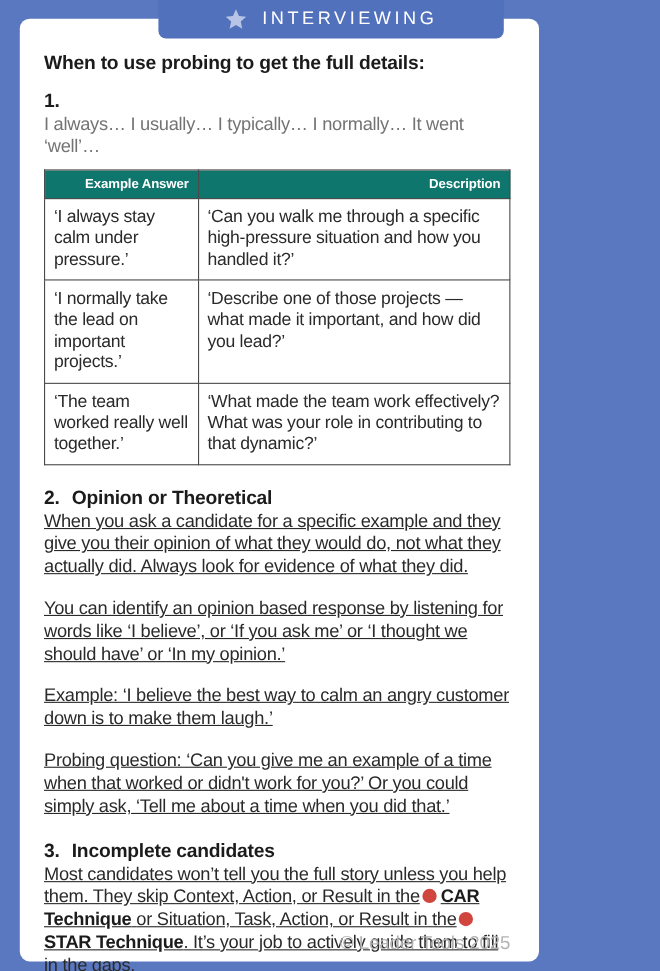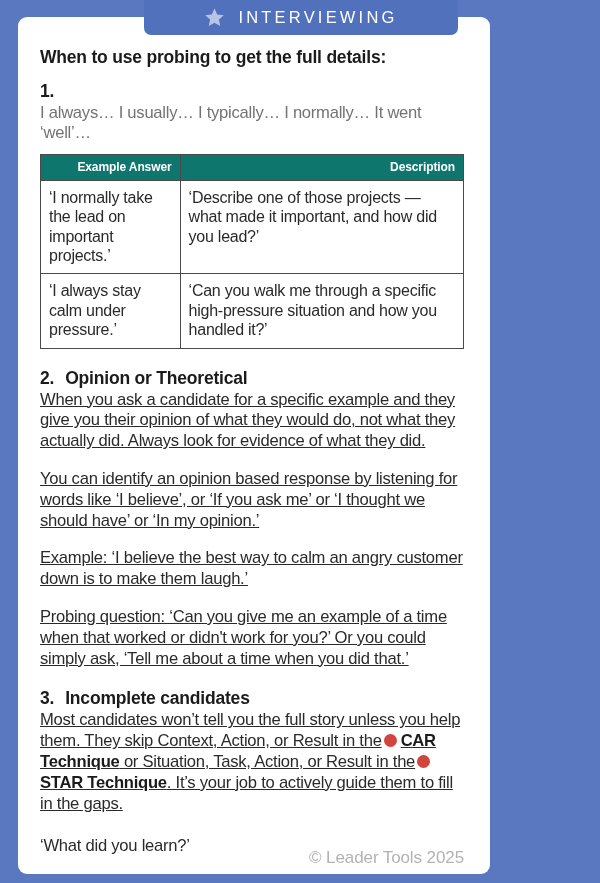--- a/index.html
+++ b/index.html
@@ -209,26 +209,30 @@
             <col class="c2">
           </colgroup>
         <thead>
           <tr>
             <th>Example Answer</th>
             <th>Description</th>
           </tr>
         </thead>
         <tbody>
           <tr>
+            <td>‘I always stay calm under pressure.’</td>
+            <td>‘Can you walk me through a specific high-pressure situation and how you handled it?’</td>
+          </tr>
+          <tr>
             <td>‘I normally take the lead on important projects.’</td>
             <td>‘Describe one of those projects — what made it important, and how did you lead?’</td>
           </tr>
           <tr>
-            <td>‘I always stay calm under pressure.’</td>
-            <td>‘Can you walk me through a specific high-pressure situation and how you handled it?’</td>
+            <td>‘The team worked really well together.’</td>
+            <td>‘What made the team work effectively? What was your role in contributing to that dynamic?’</td>
           </tr>
         </tbody>
       </table>
 
       <div class="section-heading">
         <span class="num">2.</span>
         <span>Opinion or Theoretical</span>
       </div>
       <div class="body-text">
         <p class="para">When you ask a candidate for a specific example and they give you their opinion of what they would do, not what they actually did. Always look for evidence of what they did.</p>

